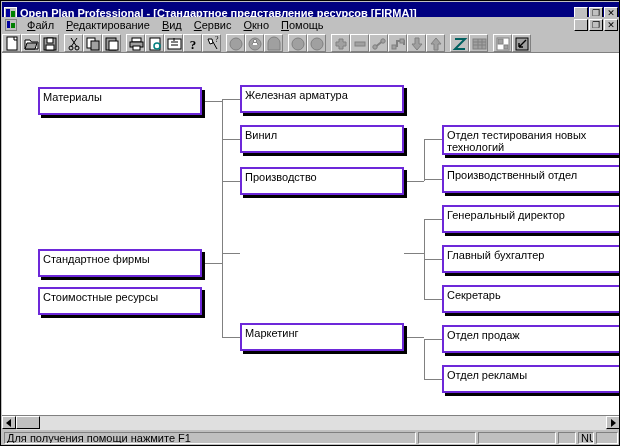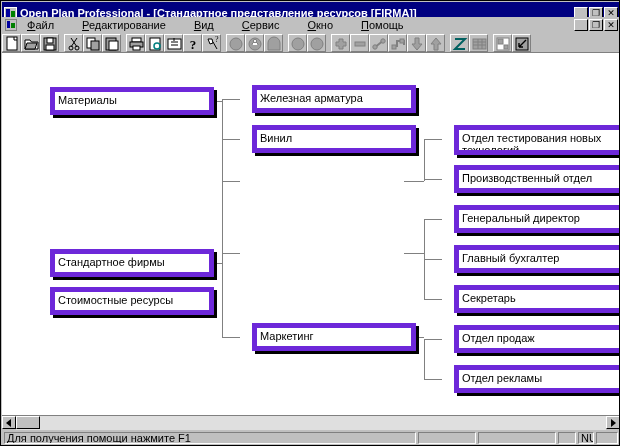--- a/index.html
+++ b/index.html
@@ -43,21 +43,21 @@
   .menubar{
     position:absolute;left:1px;top:16px;width:618px;height:16px;
     background:#c0c0c0;display:flex;align-items:center;
   }
   .mdi-icon{
     width:12px;height:12px;margin-left:3px;margin-right:4px;flex:0 0 auto;
     background:#c0c0c0;border:1px solid #808080;position:relative;box-sizing:border-box;
   }
   .mdi-icon::before{content:"";position:absolute;left:1px;top:1px;width:3px;height:7px;background:#0000a0;}
   .mdi-icon::after{content:"";position:absolute;left:5px;top:3px;width:4px;height:5px;background:#008000;}
-  .menu-items{display:flex;flex:1 1 auto;gap:16px;}
+  .menu-items{display:flex;flex:1 1 auto;}
   .menu-item{
     padding:1px 6px;font-size:11px;color:#000;white-space:nowrap;cursor:default;
   }
   .menu-item span.u{text-decoration:underline;}
   .mdi-wbtns{display:flex;gap:1px;margin-right:2px;flex:0 0 auto;}
 
   
   .toolbar{
     position:absolute;left:1px;top:32px;width:618px;height:20px;
     background:#c0c0c0;display:flex;align-items:center;
@@ -71,24 +71,23 @@
     border-right:1px solid #808080;border-bottom:1px solid #808080;
     position:relative;box-sizing:border-box;
   }
   .tbtn svg{position:absolute;left:1px;top:1px;}
   
   .client{
     position:absolute;left:1px;top:52px;width:618px;height:362px;
     background:#fff;overflow:hidden;
   }
   .node{
-    position:absolute;background:#fff;border:5px solid #6d28d9;
+    position:absolute;background:#fff;border:2px solid #6d28d9;
     box-sizing:border-box;overflow:hidden;
     box-shadow:3px 3px 0 0 #000;
-    margin-left:12px;
   }
   .node .lbl{
     position:absolute;left:3px;top:2px;right:2px;
     font-size:11px;line-height:12px;color:#000;
     font-family:"Liberation Sans","DejaVu Sans",sans-serif;
     white-space:pre-line;
   }
   .conn{position:absolute;background:#808080;}
   .conn.h{height:1px;}
   .conn.v{width:1px;}
@@ -374,20 +373,23 @@
       </div>
       <div class="node" style="left: 36px; top: 234px; width: 164px; height: 28px;">
         <div class="lbl">Стоимостные ресурсы</div>
       </div>
       <div class="node" style="left: 238px; top: 32px; width: 164px; height: 28px;">
         <div class="lbl">Железная арматура</div>
       </div>
       <div class="node" style="left: 238px; top: 72px; width: 164px; height: 28px;">
         <div class="lbl">Винил</div>
       </div>
+      <div class="node" style="left: 238px; top: 114px; width: 164px; height: 28px;">
+        <div class="lbl">Производство</div>
+      </div>
       <div class="node" style="left: 238px; top: 270px; width: 164px; height: 28px;">
         <div class="lbl">Маркетинг</div>
       </div>
       <div class="node" style="left: 440px; top: 72px; width: 184px; height: 30px;">
         <div class="lbl">Отдел тестирования новых
 технологий</div>
       </div>
       <div class="node" style="left: 440px; top: 112px; width: 184px; height: 28px;">
         <div class="lbl">Производственный отдел</div>
       </div>

